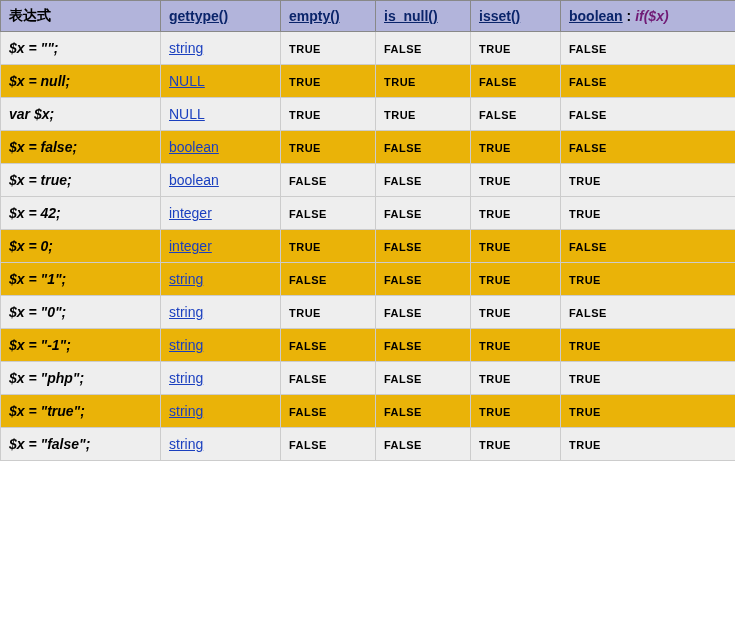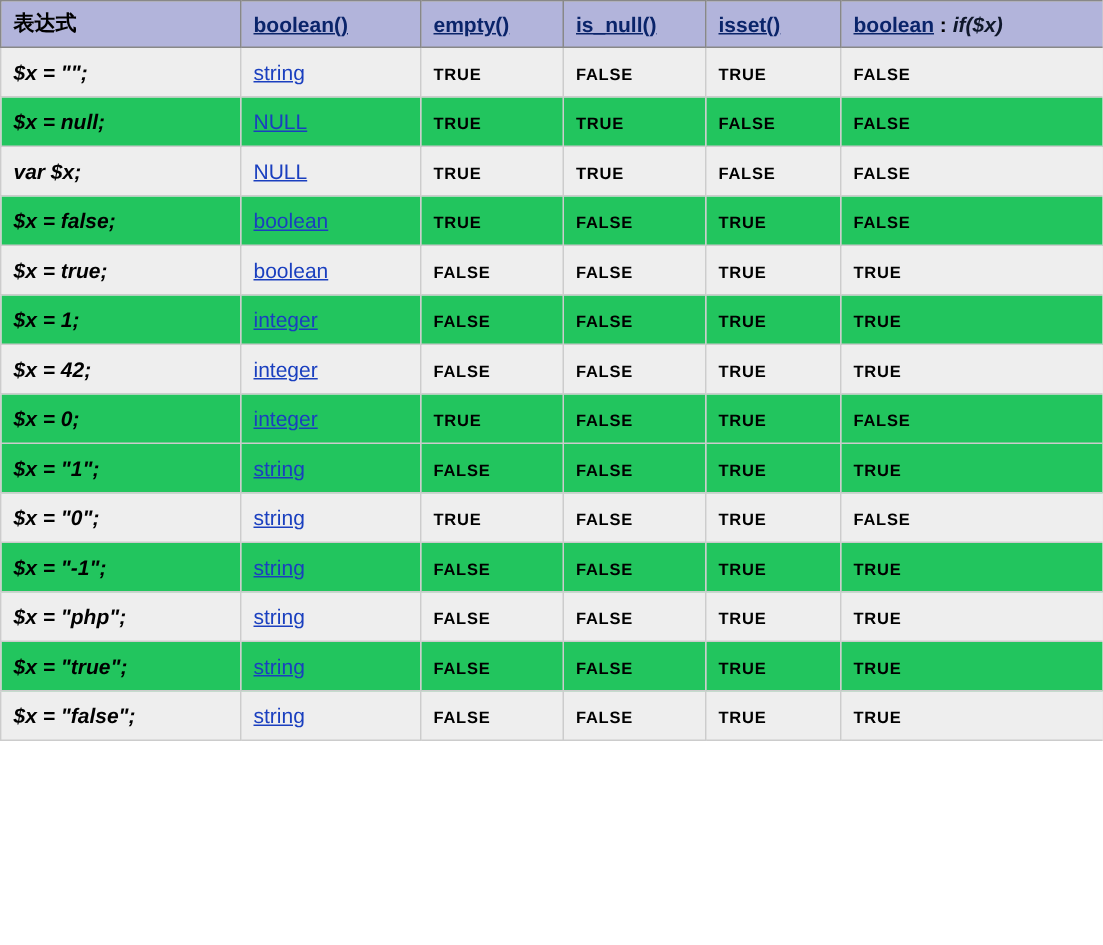--- a/index.html
+++ b/index.html
@@ -32,30 +32,30 @@
   }
   th a {
     color: #0a246a;
     text-decoration: underline;
   }
   th .th-plain {
     color: #000;
   }
   th .th-italic {
     font-style: italic;
-    color: #0f172a;
+    color: #701a75;
   }
   td {
     border: 1px solid #ccc;
     padding: 8px 8px;
     text-align: left;
     vertical-align: middle;
   }
   tr.odd td  { background: #eeeeee; }
-  tr.even td { background: #22c55e; }
+  tr.even td { background: #eab308; }
   .expr {
     font-weight: bold;
     font-style: italic;
     font-size: 14px;
     color: #000;
   }
   .expr-plain {
     font-weight: normal;
     font-style: normal;
     font-size: 14px;
@@ -81,21 +81,21 @@
     <col class="c0">
       <col class="c1">
       <col class="c2">
       <col class="c3">
       <col class="c4">
       <col class="c5">
   </colgroup>
   <thead>
     <tr>
       <th><span class="th-plain">表达式</span></th>
-      <th><a href="#">boolean()</a></th>
+      <th><a href="#">gettype()</a></th>
       <th><a href="#">empty()</a></th>
       <th><a href="#">is_null()</a></th>
       <th><a href="#">isset()</a></th>
       <th>
         <a href="#">boolean</a><span class="th-plain"> : </span><span class="th-italic">if($x)</span>
       </th>
     </tr>
   </thead>
   <tbody id="tbody">
       <tr class="odd">
@@ -131,28 +131,20 @@
         <td><span class="bool">FALSE</span></td>
       </tr>
       <tr class="odd">
         <td><span class="expr">$x = true;</span></td>
         <td><a href="#" class="type-link">boolean</a></td>
         <td><span class="bool">FALSE</span></td>
         <td><span class="bool">FALSE</span></td>
         <td><span class="bool">TRUE</span></td>
         <td><span class="bool">TRUE</span></td>
       </tr>
-      <tr class="even">
-        <td><span class="expr">$x = 1;</span></td>
-        <td><a href="#" class="type-link">integer</a></td>
-        <td><span class="bool">FALSE</span></td>
-        <td><span class="bool">FALSE</span></td>
-        <td><span class="bool">TRUE</span></td>
-        <td><span class="bool">TRUE</span></td>
-      </tr>
       <tr class="odd">
         <td><span class="expr">$x = 42;</span></td>
         <td><a href="#" class="type-link">integer</a></td>
         <td><span class="bool">FALSE</span></td>
         <td><span class="bool">FALSE</span></td>
         <td><span class="bool">TRUE</span></td>
         <td><span class="bool">TRUE</span></td>
       </tr>
       <tr class="even">
         <td><span class="expr">$x = 0;</span></td>

